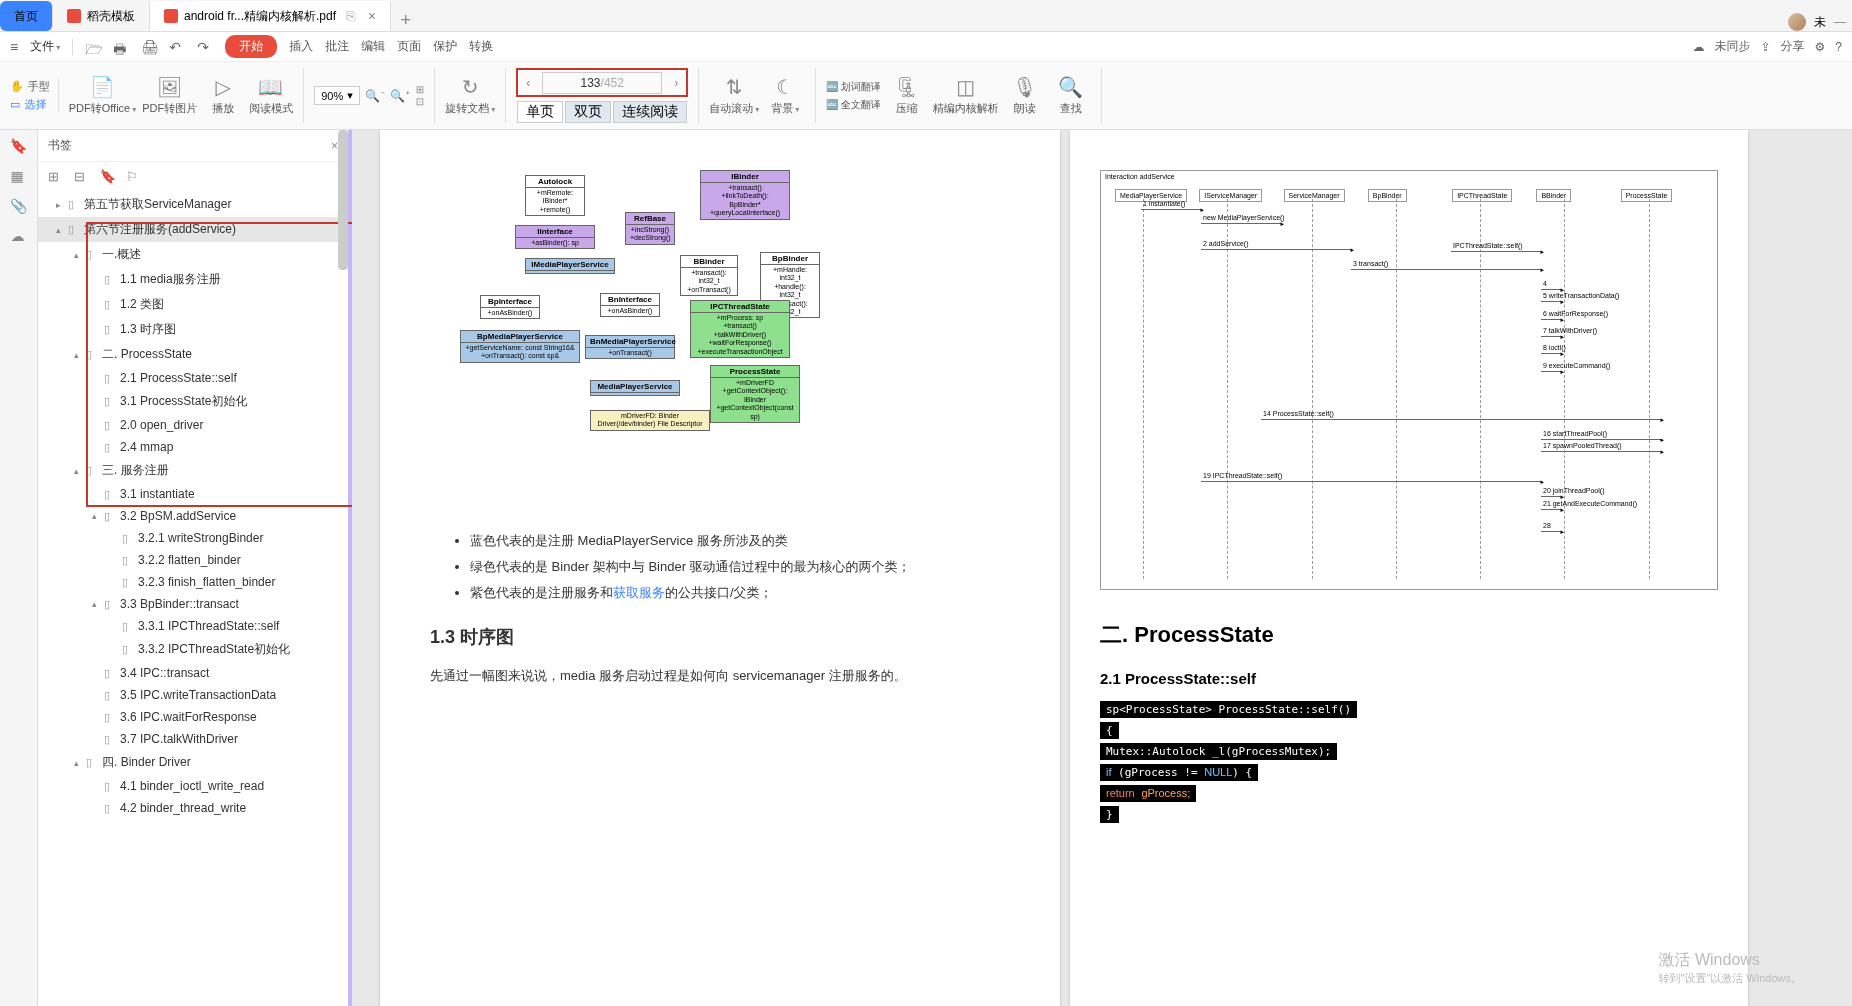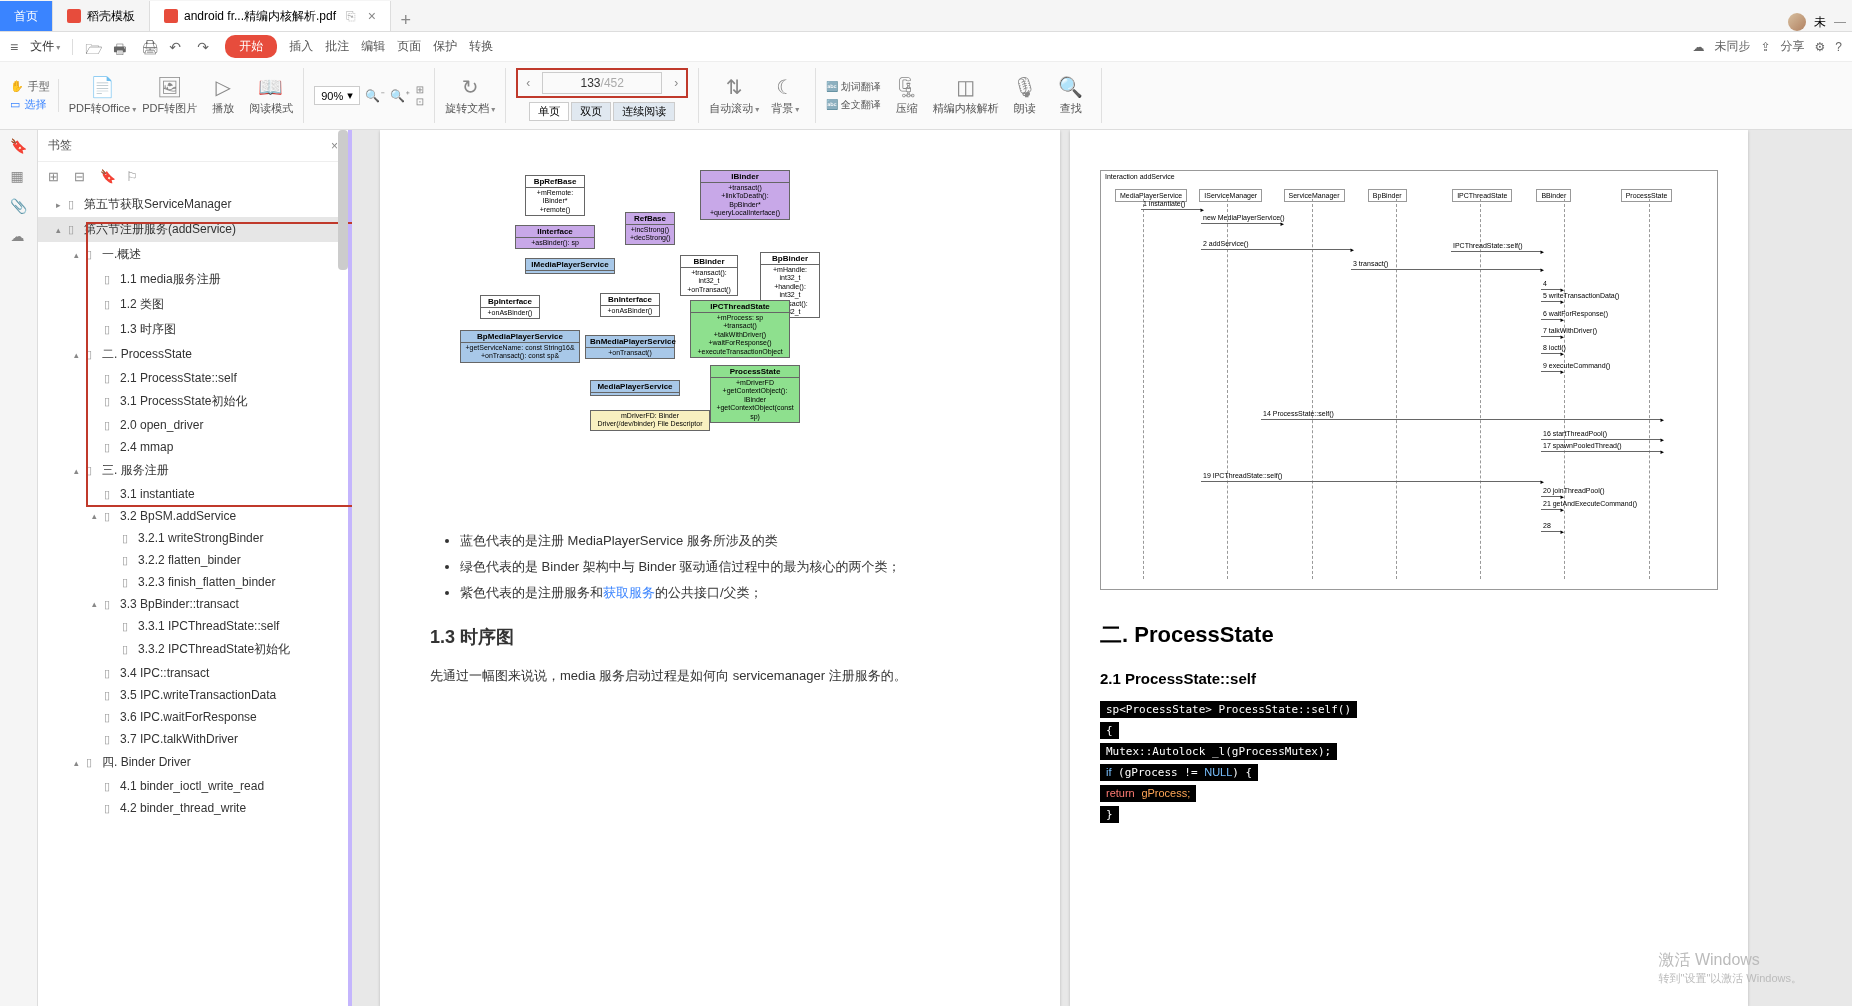--- a/index.html
+++ b/index.html
@@ -1,21 +1,21 @@
 <!DOCTYPE html>
 <html><head>
 <meta charset="utf-8">
 <style>
 * { margin: 0; padding: 0; box-sizing: border-box; font-family: "Microsoft YaHei", sans-serif; }
 body { width: 1852px; height: 1006px; background: #fff; font-size: 12px; overflow: hidden; position: relative; }
 
 
 .titlebar { height: 32px; background: #f5f5f5; display: flex; align-items: flex-end; border-bottom: 1px solid #ddd; }
 .tab { height: 30px; padding: 0 14px; display: flex; align-items: center; gap: 6px; cursor: pointer; border-right: 1px solid #ddd; position: relative; }
-.tab.home { background: #3a84ff; color: #ffffff; }
+.tab.home { background: #3a84ff; color: #000000; border-radius: 6px; }
 .tab.active { background: #fff; }
 .tab-icon { width: 14px; height: 14px; display: inline-block; }
 .tab-icon.red { background: #e74c3c; border-radius: 2px; }
 .tab-icon.pdf { background: #e74c3c; border-radius: 2px; }
 .tab-close { margin-left: 6px; color: #888; font-size: 14px; }
 .tab-add { width: 30px; text-align: center; color: #888; font-size: 18px; }
 .titlebar-right { margin-left: auto; display: flex; align-items: center; gap: 8px; padding-right: 6px; }
 .avatar { width: 18px; height: 18px; border-radius: 50%; background: linear-gradient(135deg, #d8c0a0, #b08060); }
 
 
@@ -40,21 +40,21 @@
 .tool-btn-icon { font-size: 20px; color: #888; height: 24px; display: flex; align-items: center; }
 .tool-btn-label { font-size: 11px; white-space: nowrap; }
 .zoom-box { border: 1px solid #ccc; padding: 2px 6px; background: #fff; display: flex; align-items: center; gap: 4px; font-size: 11px; }
 .page-nav { display: flex; align-items: center; border: 2px solid #c0392b; height: 30px; }
 .page-nav-btn { width: 20px; text-align: center; color: #888; cursor: pointer; }
 .page-input { width: 120px; text-align: center; border: 1px solid #ccc; padding: 3px; margin: 0 4px; }
 .page-current { color: #333; }
 .page-total { color: #aaa; }
 .tool-small { font-size: 10px; color: #888; display: flex; align-items: center; gap: 2px; }
 .view-btns { display: flex; gap: 2px; margin-top: 2px; }
-.view-btn { border: 1px solid #ccc; padding: 1px 8px; font-size: 11px; background: #fff; }
+.view-btn { border: 1px solid #ccc; padding: 1px 8px; font-size: 14px; background: #fff; }
 .view-btn.sel { background: #e0e8f0; }
 
 
 .main { display: flex; height: calc(1006px - 32px - 30px - 68px); }
 
 
 .leftrail { width: 38px; background: #f5f5f5; border-right: 1px solid #ddd; display: flex; flex-direction: column; align-items: center; padding-top: 8px; gap: 14px; }
 .leftrail-icon { width: 16px; height: 16px; color: #888; font-size: 14px; cursor: pointer; }
 .leftrail-icon.active { color: #3a84ff; }
 
@@ -89,21 +89,21 @@
 .uml-purple { background: #c8a8e8; }
 .uml-blue { background: #a8c8e8; }
 .uml-green { background: #8ee08e; }
 .uml-yellow { background: #f8f0c0; }
 .uml-title { border-bottom: 1px solid #666; padding: 1px 4px; font-weight: bold; }
 .uml-body { padding: 1px 4px; font-size: 7px; line-height: 1.2; }
 
 
 .body-text { font-size: 13px; color: #333; line-height: 1.7; }
 .body-text p { margin-bottom: 10px; }
-.body-text ul { margin-left: 30px; margin-bottom: 16px; }
+.body-text ul { margin-left: 40px; margin-bottom: 16px; }
 .body-text li { margin-bottom: 4px; }
 .link { color: #3a84ff; }
 .h3 { font-size: 18px; font-weight: bold; margin: 18px 0 12px; }
 
 
 .seq-diagram { border: 1px solid #999; height: 420px; margin-bottom: 30px; position: relative; font-size: 7px; }
 .seq-col { border: 1px solid #999; padding: 2px 4px; font-size: 7px; margin: 6px 2px; }
 .seq-lifeline { position: absolute; top: 28px; bottom: 10px; border-left: 1px dashed #999; }
 .h2 { font-size: 22px; font-weight: bold; margin: 20px 0; }
 .h3b { font-size: 15px; font-weight: bold; margin: 14px 0; }
@@ -412,21 +412,21 @@
       </div>
     <div class="red-box1"></div>
     <div class="scroll-thumb"></div>
   </div>
 
   <div class="docarea">
 
     <div class="page page1">
       <div class="uml" id="uml">
           <div class="uml-box " style="left: 95px; top: 5px; width: 60px; min-height: 28px;">
-            <div class="uml-title">BpRefBase</div>
+            <div class="uml-title">Autolock</div>
             <div class="uml-body">+mRemote: IBinder*<br>+remote()</div>
           </div>
           <div class="uml-box uml-purple" style="left: 270px; top: 0px; width: 90px; min-height: 40px;">
             <div class="uml-title">IBinder</div>
             <div class="uml-body">+transact()<br>+linkToDeath(): BpBinder*<br>+queryLocalInterface()</div>
           </div>
           <div class="uml-box uml-purple" style="left: 85px; top: 55px; width: 80px; min-height: 22px;">
             <div class="uml-title">IInterface</div>
             <div class="uml-body">+asBinder(): sp<const ibinder=""></const></div>
           </div>

